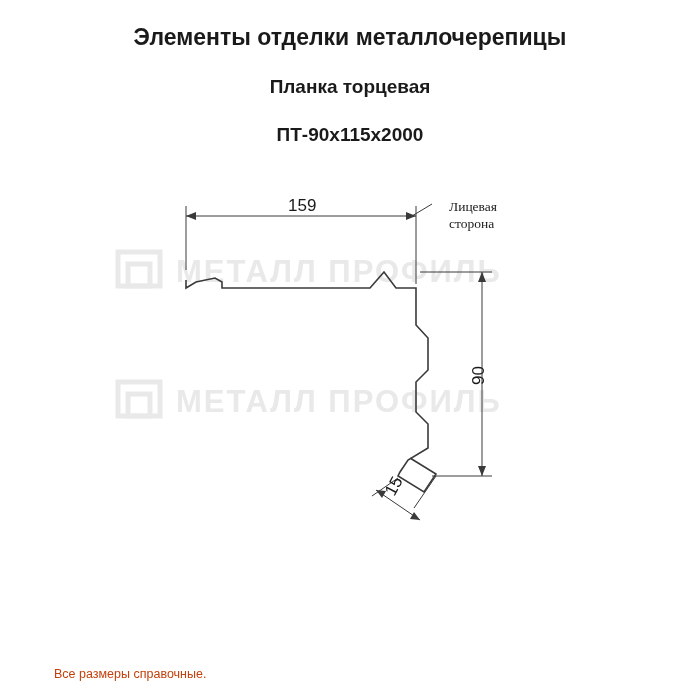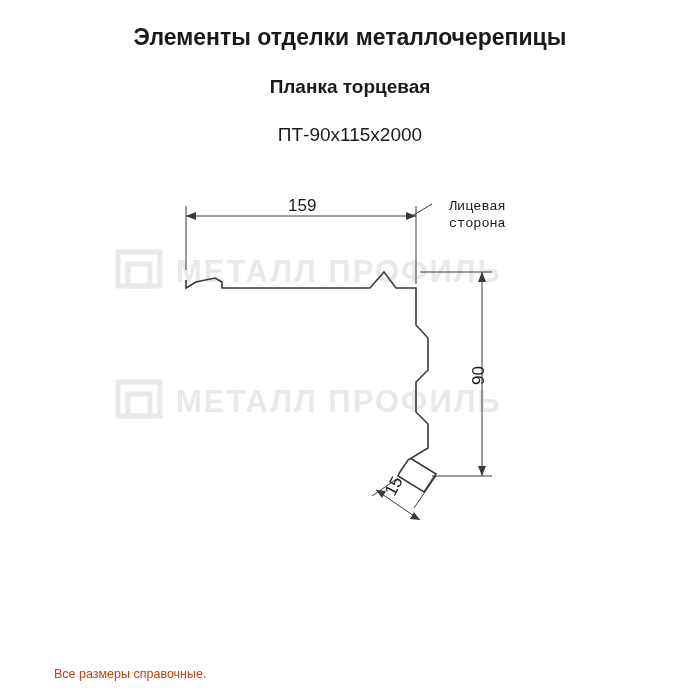--- a/index.html
+++ b/index.html
@@ -39,21 +39,21 @@
     font-size: 19px;
     font-weight: bold;
   }
   .title-code {
     position: absolute;
     top: 124px;
     left: 0;
     width: 700px;
     text-align: center;
     font-size: 19px;
-    font-weight: normal;
+    font-weight: bold;
   }
   .drawing {
     position: absolute;
     top: 160px;
     left: 0;
     width: 700px;
     height: 420px;
   }
   .watermark {
     position: absolute;
@@ -80,21 +80,21 @@
     position: absolute;
     font-size: 17px;
     color: #1a1a1a;
     font-family: "Liberation Sans", sans-serif;
   }
   .face-label {
     position: absolute;
     font-size: 13.5px;
     line-height: 17px;
     color: #1a1a1a;
-    font-family: Liberation Mono, monospace;
+    font-family: Liberation Serif, serif;
     white-space: pre-line;
   }
   .rot90 {
     transform: rotate(-90deg);
     transform-origin: left top;
   }
   .rot-tilt {
     transform: rotate(-62deg);
     transform-origin: left top;
   }

